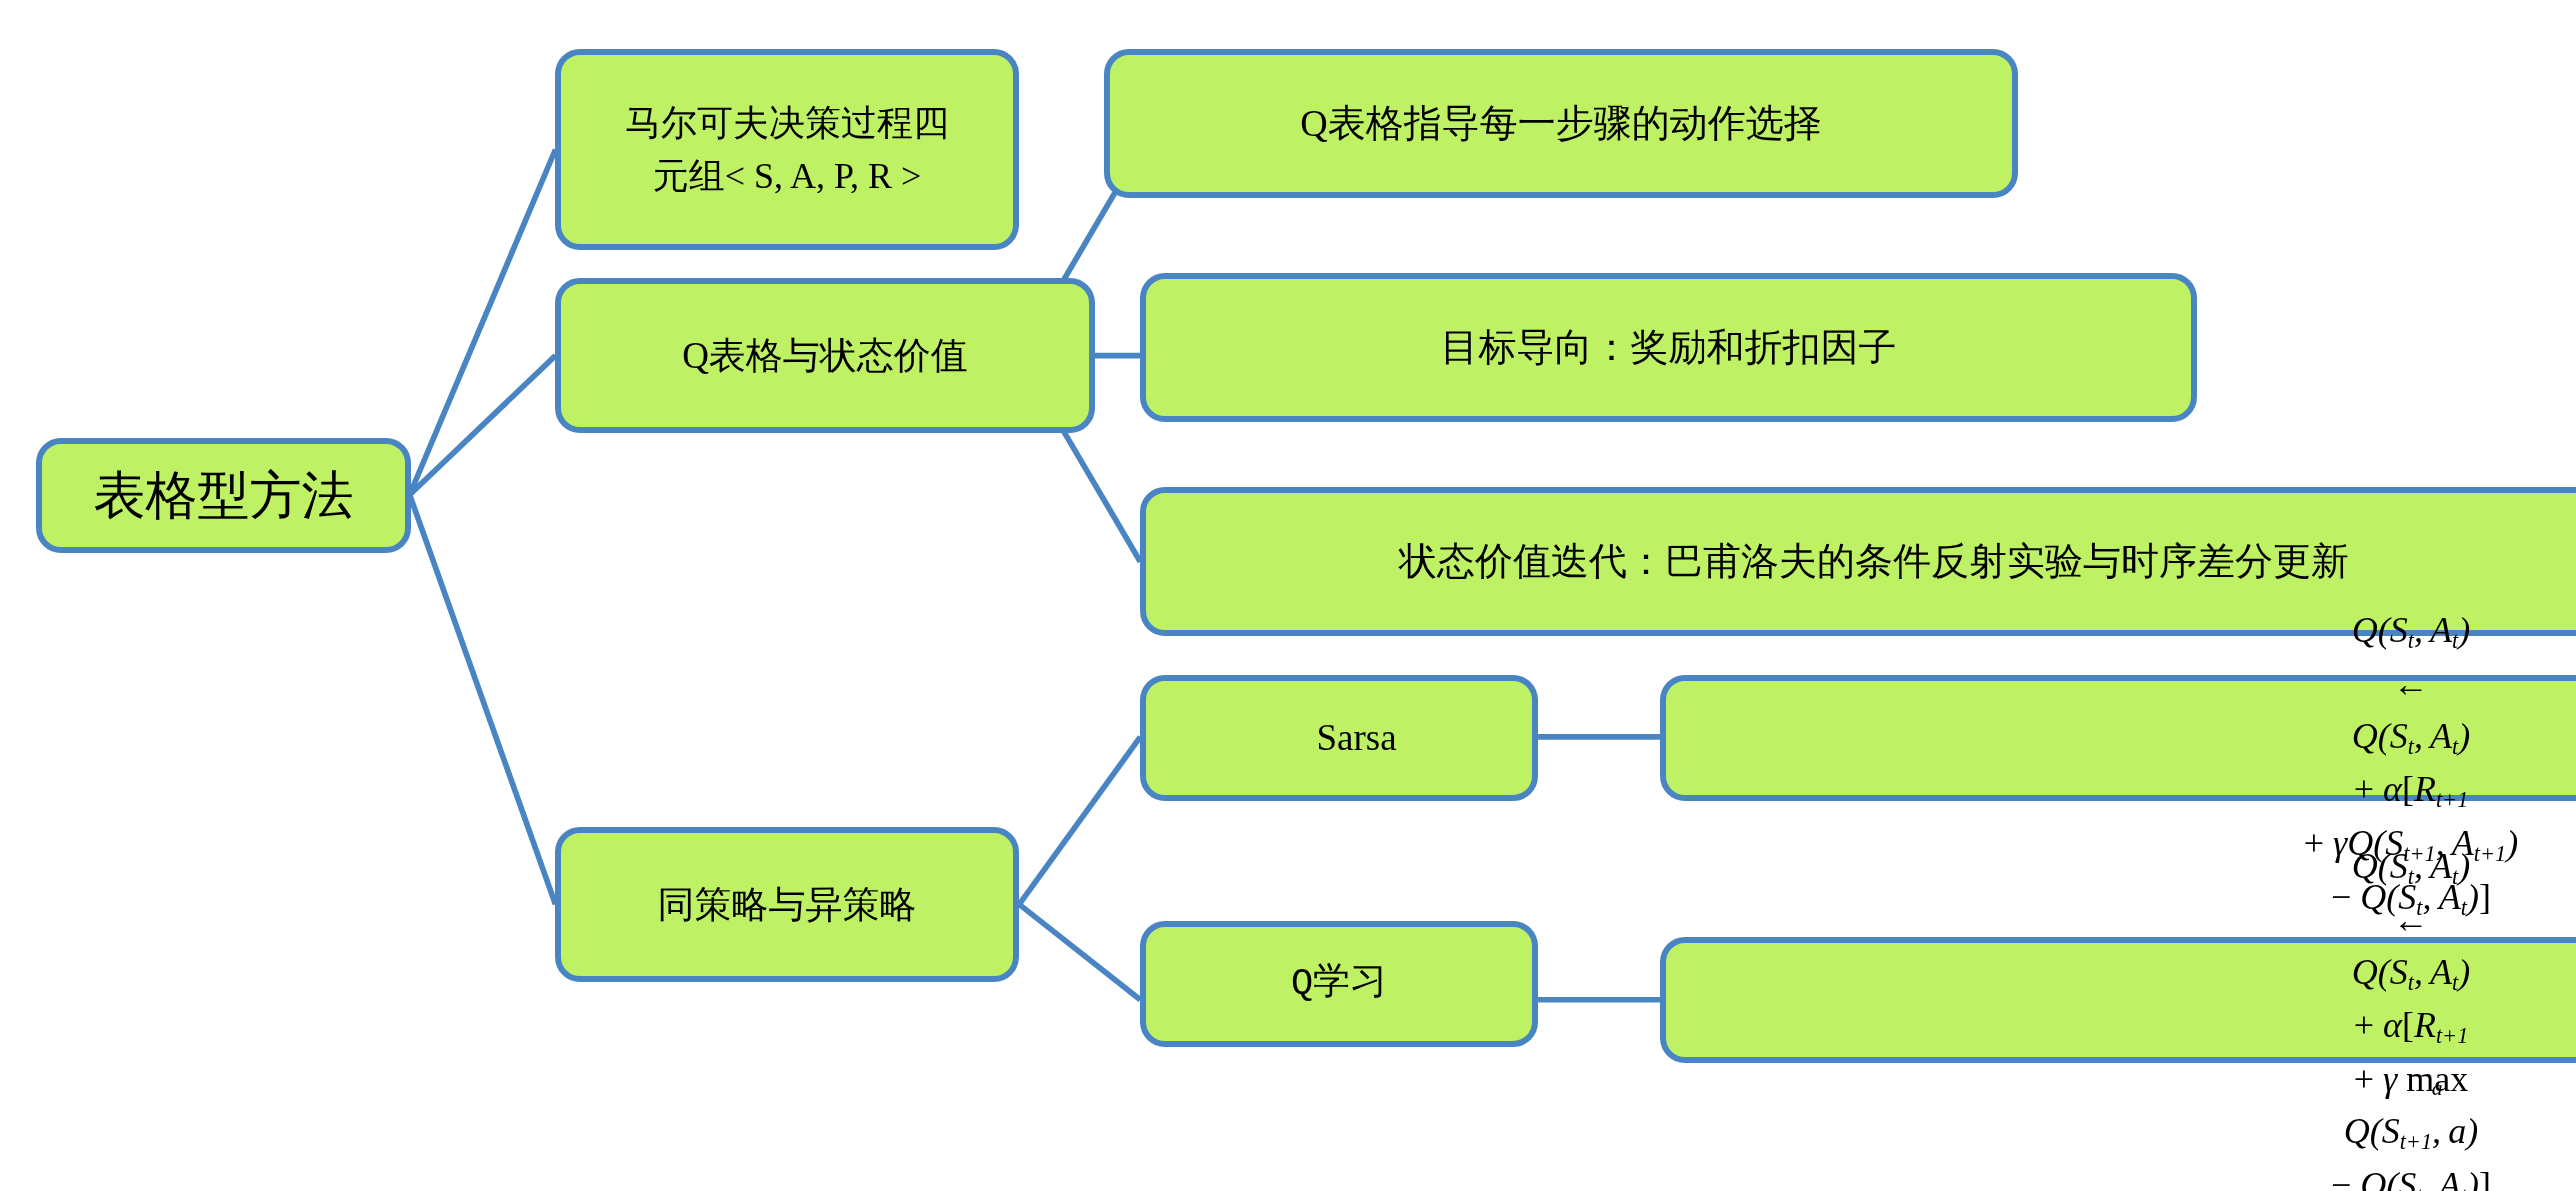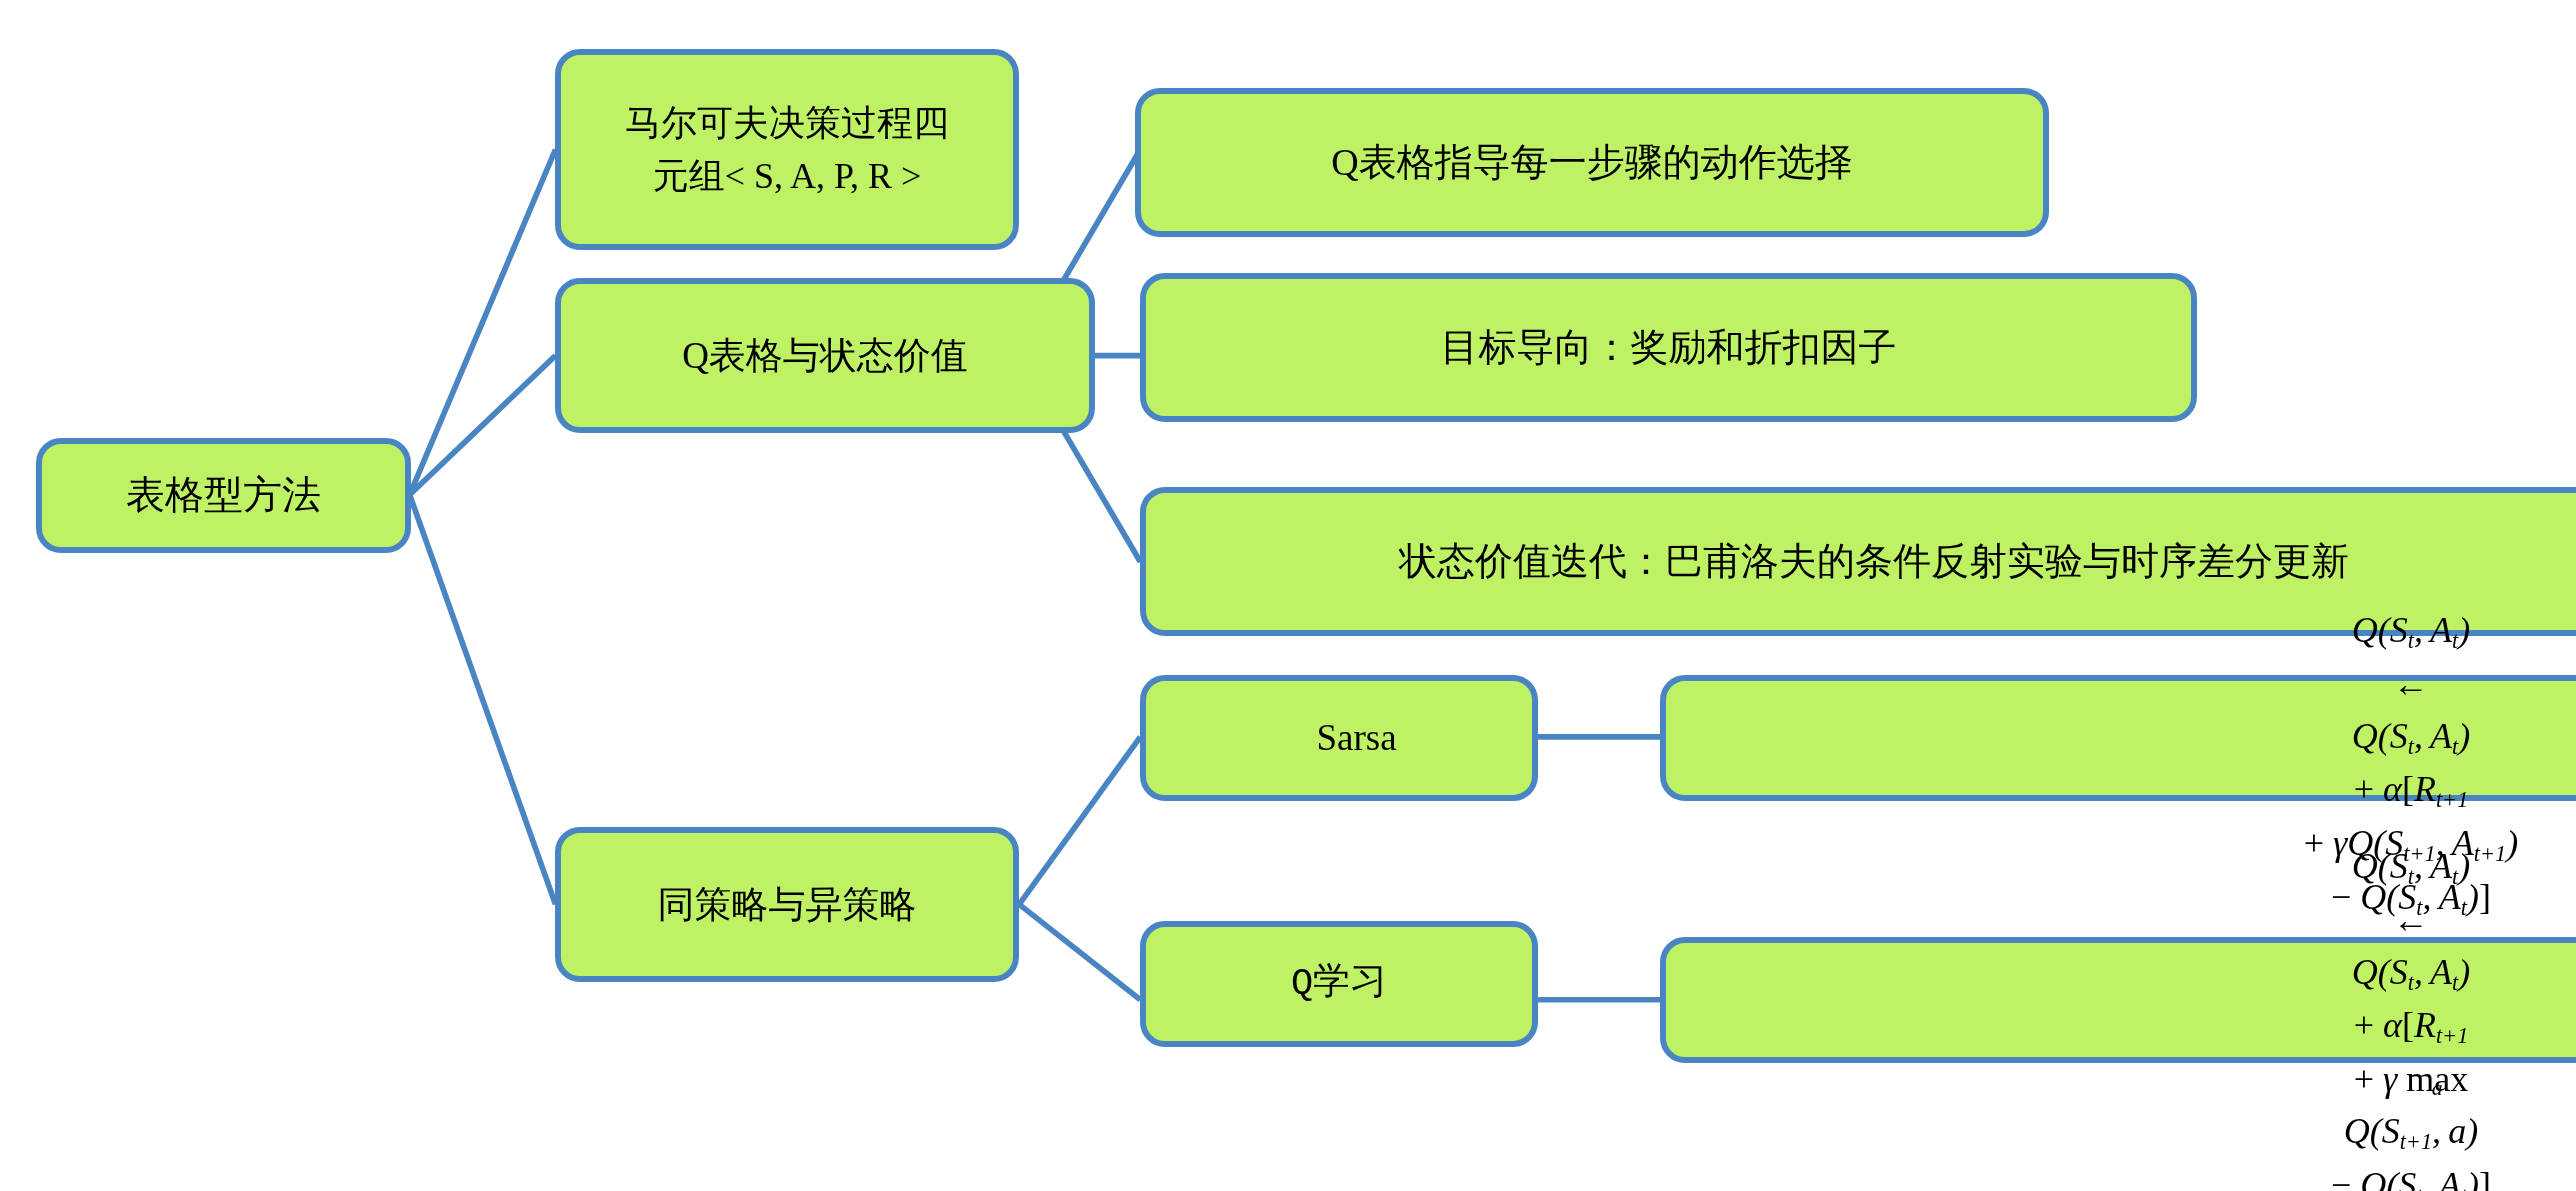--- a/index.html
+++ b/index.html
@@ -36,21 +36,21 @@
     z-index: 2;
   }
   .node .label {
     display: block;
     width: 100%;
     padding: 0 12.4px;
     line-height: 1.45;
     white-space: pre-line;
   }
   
-  .t-root   { font-size: 39px; justify-content: center; }
+  .t-root   { font-size: 52px; justify-content: center; }
   .t-l2     { font-size: 37px; }
   .t-l2-two { font-size: 36px; }
   .t-l3     { font-size: 38px; }
   .t-leaf   { font-size: 37px; }
   .t-math   { font-size: 36px;
               font-family: "Liberation Serif", "DejaVu Serif", serif;
               font-style: italic; }
   .math-up  { font-style: normal; }
   sub { font-size: 0.62em; font-style: italic; vertical-align: -0.28em; }
   .mx { display:inline-block; position:relative; font-style:normal; text-align:center; }
@@ -90,21 +90,21 @@
   </div>
 
   <div class="node t-l2" style="left:555px; top:278px; width:540px; height:155px;">
     <span class="label">Q表格与状态价值</span>
   </div>
 
   <div class="node t-l2" style="left:555px; top:827px; width:464px; height:155px;">
     <span class="label">同策略与异策略</span>
   </div>
 
-  <div class="node t-l3" style="left:1135px; top:49px; width:914px; height:149px;margin-top:39px;">
+  <div class="node t-l3" style="left:1104px; top:49px; width:914px; height:149px;">
     <span class="label">Q表格指导每一步骤的动作选择</span>
   </div>
 
   <div class="node t-l3" style="left:1140px; top:273px; width:1057px; height:149px;">
     <span class="label">目标导向：奖励和折扣因子</span>
   </div>
 
   <div class="node t-l3" style="left:1140px; top:487px; width:1468px; height:149px;">
     <span class="label">状态价值迭代：巴甫洛夫的条件反射实验与时序差分更新</span>
   </div>

